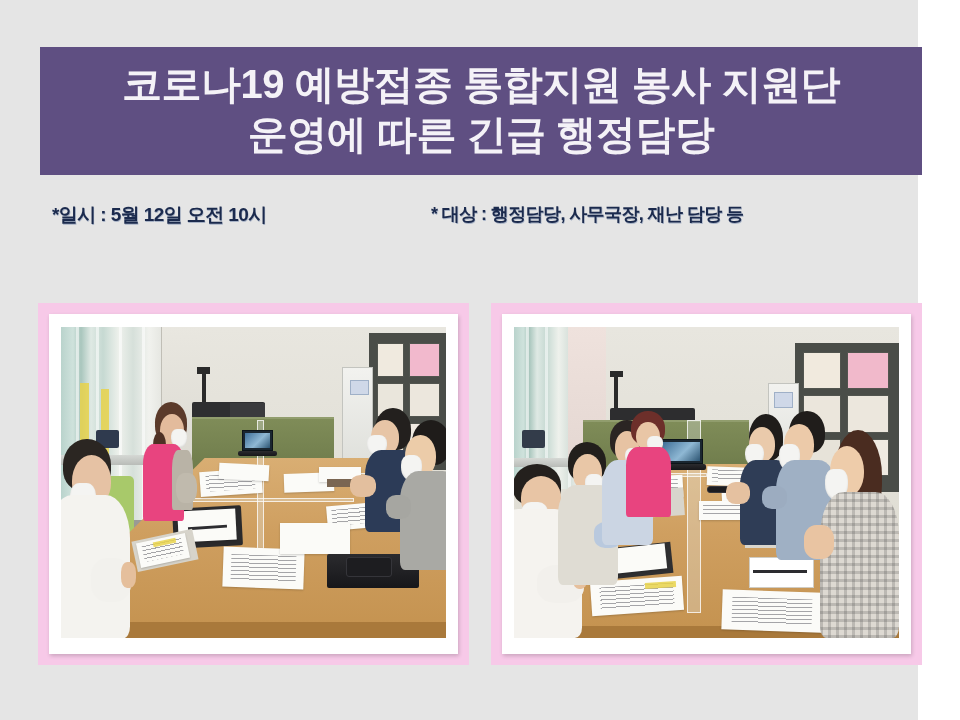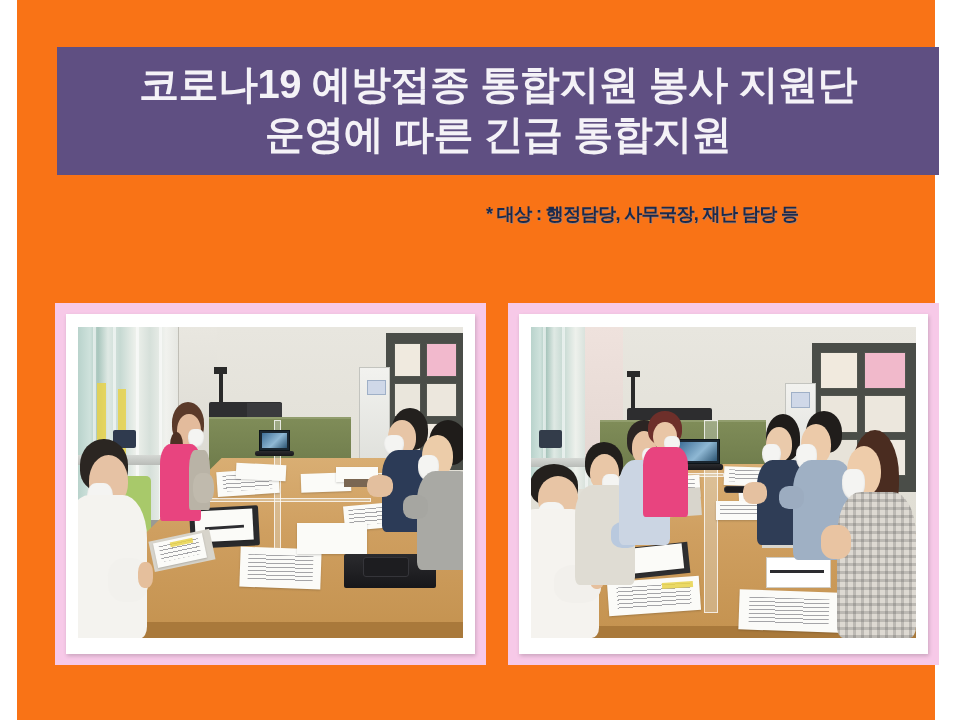--- a/index.html
+++ b/index.html
@@ -13,22 +13,21 @@
     height: 720px;
     overflow: hidden;
     font-family: "Liberation Sans", "DejaVu Sans", sans-serif;
     position: relative;
   }
 
   .slide {
     position: relative;
     width: 918px;
     height: 720px;
-    background: #f97316;
-    margin-left: 17px;
+    background: #e5e5e5;
   }
 
   
   .title-banner {
     position: absolute;
     left: 40px;
     top: 47px;
     width: 882px;
     height: 128px;
     background: #5f4f82;
@@ -55,21 +54,21 @@
     left: 0;
     top: 205px;
     width: 960px;
     height: 85px;
   }
   .info-col {
     position: absolute;
     top: 0;
   }
   .info-col.left  { left: 52px;  }
-  .info-col.right { left: 469px; text-align: center; }
+  .info-col.right { left: 431px; text-align: center; }
 
   .info-line {
     color: #1b2a4d;
     font-size: 19px;
     font-weight: 700;
     line-height: 1;
     white-space: nowrap;
     letter-spacing: -0.6px;
     text-shadow: 0.6px 0.6px 0 rgba(120,140,175,0.55);
   }
@@ -253,26 +252,27 @@
     background: #2a2a2a;
   }
 </style>
 </head>
 <body>
 
 <div class="slide">
 
   <div class="title-banner">
     <div class="title-line">코로나19 예방접종 통합지원 봉사 지원단</div>
-    <div class="title-line">운영에 따른 긴급 통합지원</div>
+    <div class="title-line">운영에 따른 긴급 행정담당</div>
   </div>
 
   <div class="info-block">
 
     <div class="info-col left">
+      <div class="info-line">*일시 : 5월 12일 오전 10시</div>
     </div>
 
     <div class="info-col right">
       <div class="info-line">* 대상 : 행정담당, 사무국장, 재난 담당 등</div>
     </div>
 
   </div>
 
   <div class="photo-row">
 

